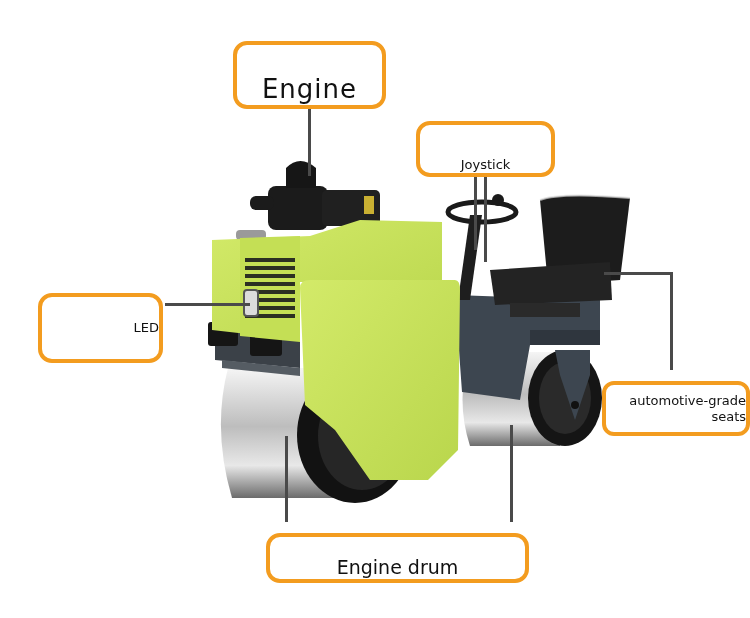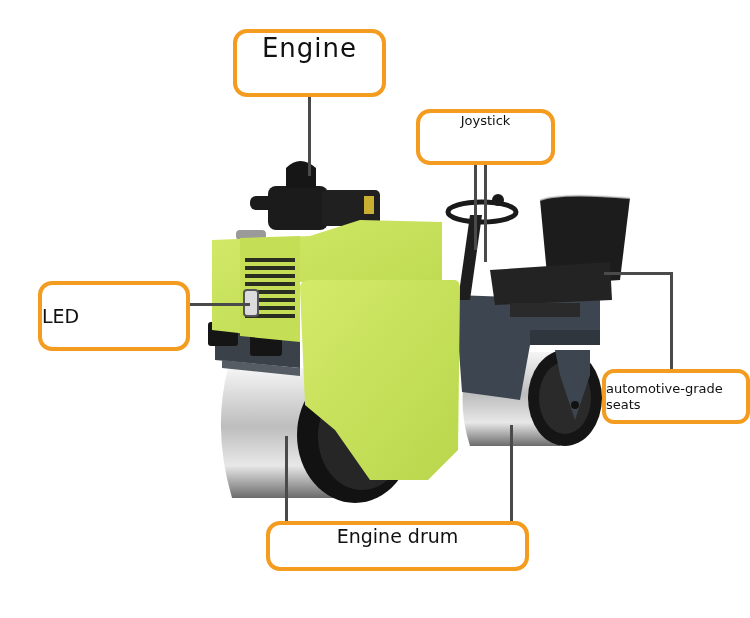--- a/index.html
+++ b/index.html
@@ -1,22 +1,22 @@
 <!DOCTYPE html>
 <html><head>
 <meta charset="utf-8">
 <style>
   html, body { margin:0; padding:0; background:#ffffff; }
   body { width:750px; height:618px; position:relative; overflow:hidden; font-family:"DejaVu Sans", sans-serif; }
   .stage { position:absolute; left:0; top:0; width:750px; height:618px; }
   .label {
     position:absolute; box-sizing:border-box;
     border:4px solid #f39c1f; border-radius:14px; background:#fff;
-    display:flex; align-items:flex-start; justify-content:center; text-align:center;
-    color:#111; line-height:1.2;
+    display:flex; align-items:flex-end; justify-content:center; text-align:center;
+    color:#111; line-height:1.2;margin-top:12px;
   }
   .leader { position:absolute; background:#4a4a4a; }
   svg.machine { position:absolute; left:0; top:0; }
 </style>
 </head>
 <body>
 
 <div class="stage">
 
   <svg class="machine" width="750" height="618" viewBox="0 0 750 618">
@@ -114,21 +114,21 @@
   <div class="leader" style="left:510px;top:425px;width:3px;height:97px;"></div>
 
   <div class="label" style="left:233px;top:29px;width:153px;height:68px;font-size:26px;letter-spacing:1px;">
     <span>Engine</span>
   </div>
 
   <div class="label" style="left:416px;top:109px;width:139px;height:56px;font-size:13px;">
     <span>Joystick</span>
   </div>
 
-  <div class="label" style="left:38px;top:281px;width:152px;height:70px;font-size:19px;flex-direction:column;">
+  <div class="label" style="left:38px;top:281px;width:125px;height:70px;font-size:13px;flex-direction:column;">
     <span>LED</span>
   </div>
 
   <div class="label" style="left:602px;top:369px;width:148px;height:55px;font-size:13px;flex-direction:column;border-radius:12px;">
     <span>automotive-grade</span>
     <span>seats</span>
   </div>
 
   <div class="label" style="left:266px;top:521px;width:263px;height:50px;font-size:19px;">
     <span>Engine drum</span>

